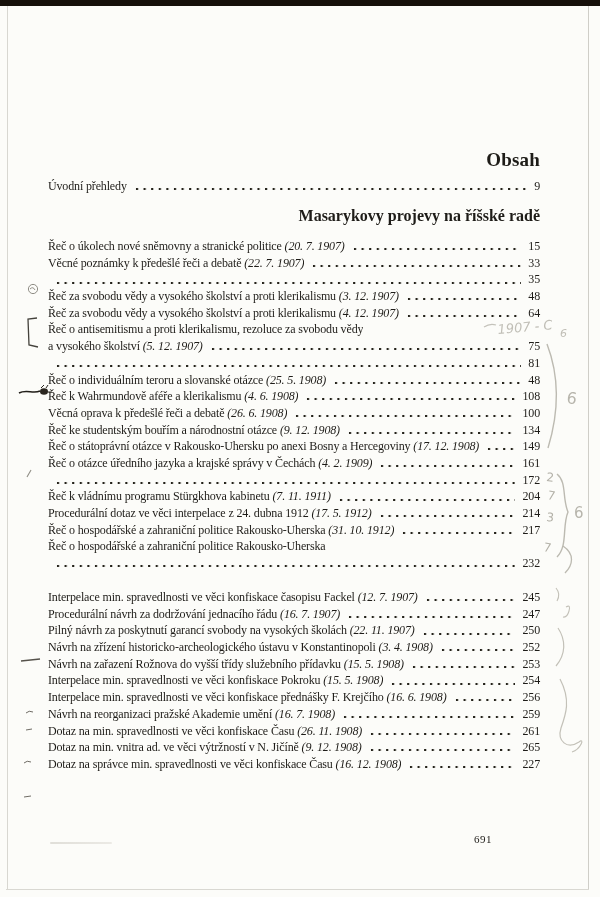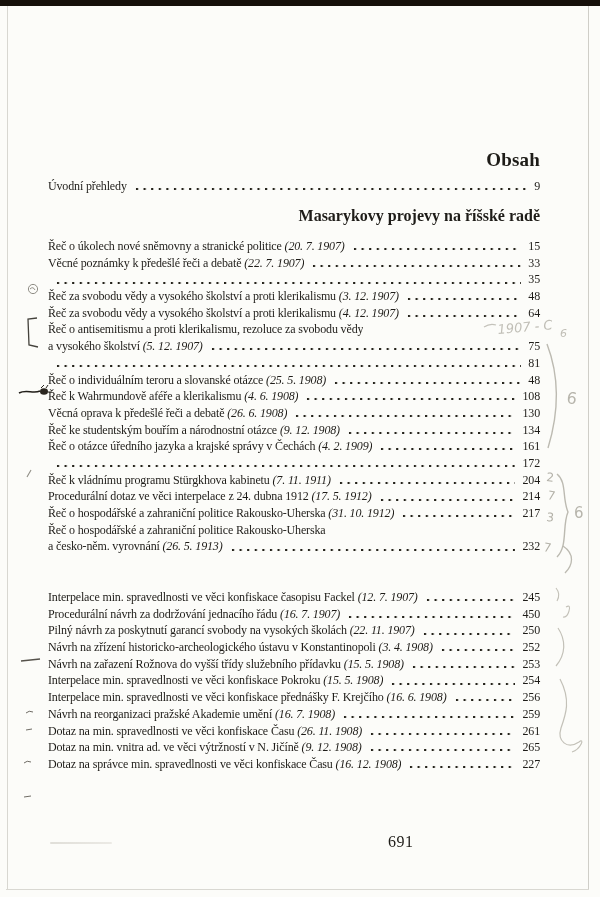--- a/index.html
+++ b/index.html
@@ -36,21 +36,21 @@
   .toc-row .t i{font-style:italic;}
   .leader{
     flex:1 1 auto;min-width:0;align-self:stretch;margin:0 7px 0 8px;
     background-image:radial-gradient(circle at 2px 2px,#232119 1.05px,transparent 1.55px);
     background-size:7.6px 4px;background-repeat:repeat-x;
     background-position:left calc(100% - 3.5px);
   }
   .pg{flex:0 0 auto;text-align:right;}
   .folio{
     position:absolute;left:388px;top:833px;width:104px;
-    font-size:16px;letter-spacing:.5px;
+    text-align:right;font-size:11px;letter-spacing:.5px;
   }
   #pencil-overlay{position:absolute;left:0;top:0;pointer-events:none;}
   #pencil-overlay text{font-family:"DejaVu Sans",sans-serif;}
 </style>
 </head>
 <body>
 
 <div id="scan-page">
   <div class="top-strip"></div>
   <div class="edge-left"></div>
@@ -113,28 +113,33 @@
         <span class="pg">48</span>
       </div>
       <div class="toc-row">
         <span class="t">Řeč k Wahrmundově aféře a klerikalismu <i>(4. 6. 1908)</i></span>
         <span class="leader"></span>
         <span class="pg">108</span>
       </div>
       <div class="toc-row">
         <span class="t">Věcná oprava k předešlé řeči a debatě <i>(26. 6. 1908)</i></span>
         <span class="leader"></span>
-        <span class="pg">130</span>
+        <span class="pg">100</span>
       </div>
       <div class="toc-row">
         <span class="t">Řeč ke studentským bouřím a národnostní otázce <i>(9. 12. 1908)</i></span>
         <span class="leader"></span>
         <span class="pg">134</span>
       </div>
       <div class="toc-row">
+        <span class="t">Řeč o státoprávní otázce v Rakousko-Uhersku po anexi Bosny a Hercegoviny <i>(17. 12. 1908)</i></span>
+        <span class="leader"></span>
+        <span class="pg">149</span>
+      </div>
+      <div class="toc-row">
         <span class="t">Řeč o otázce úředního jazyka a krajské správy v Čechách <i>(4. 2. 1909)</i></span>
         <span class="leader"></span>
         <span class="pg">161</span>
       </div>
       <div class="toc-row">
         <span class="leader"></span>
         <span class="pg">172</span>
       </div>
       <div class="toc-row">
         <span class="t">Řeč k vládnímu programu Stürgkhova kabinetu <i>(7. 11. 1911)</i></span>
@@ -148,35 +153,34 @@
       </div>
       <div class="toc-row">
         <span class="t">Řeč o hospodářské a zahraniční politice Rakousko-Uherska <i>(31. 10. 1912)</i></span>
         <span class="leader"></span>
         <span class="pg">217</span>
       </div>
       <div class="toc-row">
         <span class="t">Řeč o hospodářské a zahraniční politice Rakousko-Uherska</span>
       </div>
       <div class="toc-row">
-        <span class="t">a česko-něm. vyrovnání <i>(26. 5. 1913)</i></span>
         <span class="leader"></span>
         <span class="pg">232</span>
       </div>
     </div>
   <div class="toc-block" id="section2-block">
       <div class="toc-row">
         <span class="t">Interpelace min. spravedlnosti ve věci konfiskace časopisu Fackel <i>(12. 7. 1907)</i></span>
         <span class="leader"></span>
         <span class="pg">245</span>
       </div>
       <div class="toc-row">
         <span class="t">Procedurální návrh za dodržování jednacího řádu <i>(16. 7. 1907)</i></span>
         <span class="leader"></span>
-        <span class="pg">450</span>
+        <span class="pg">247</span>
       </div>
       <div class="toc-row">
         <span class="t">Pilný návrh za poskytnutí garancí svobody na vysokých školách <i>(22. 11. 1907)</i></span>
         <span class="leader"></span>
         <span class="pg">250</span>
       </div>
       <div class="toc-row">
         <span class="t">Návrh na zřízení historicko-archeologického ústavu v Konstantinopoli <i>(3. 4. 1908)</i></span>
         <span class="leader"></span>
         <span class="pg">252</span>

